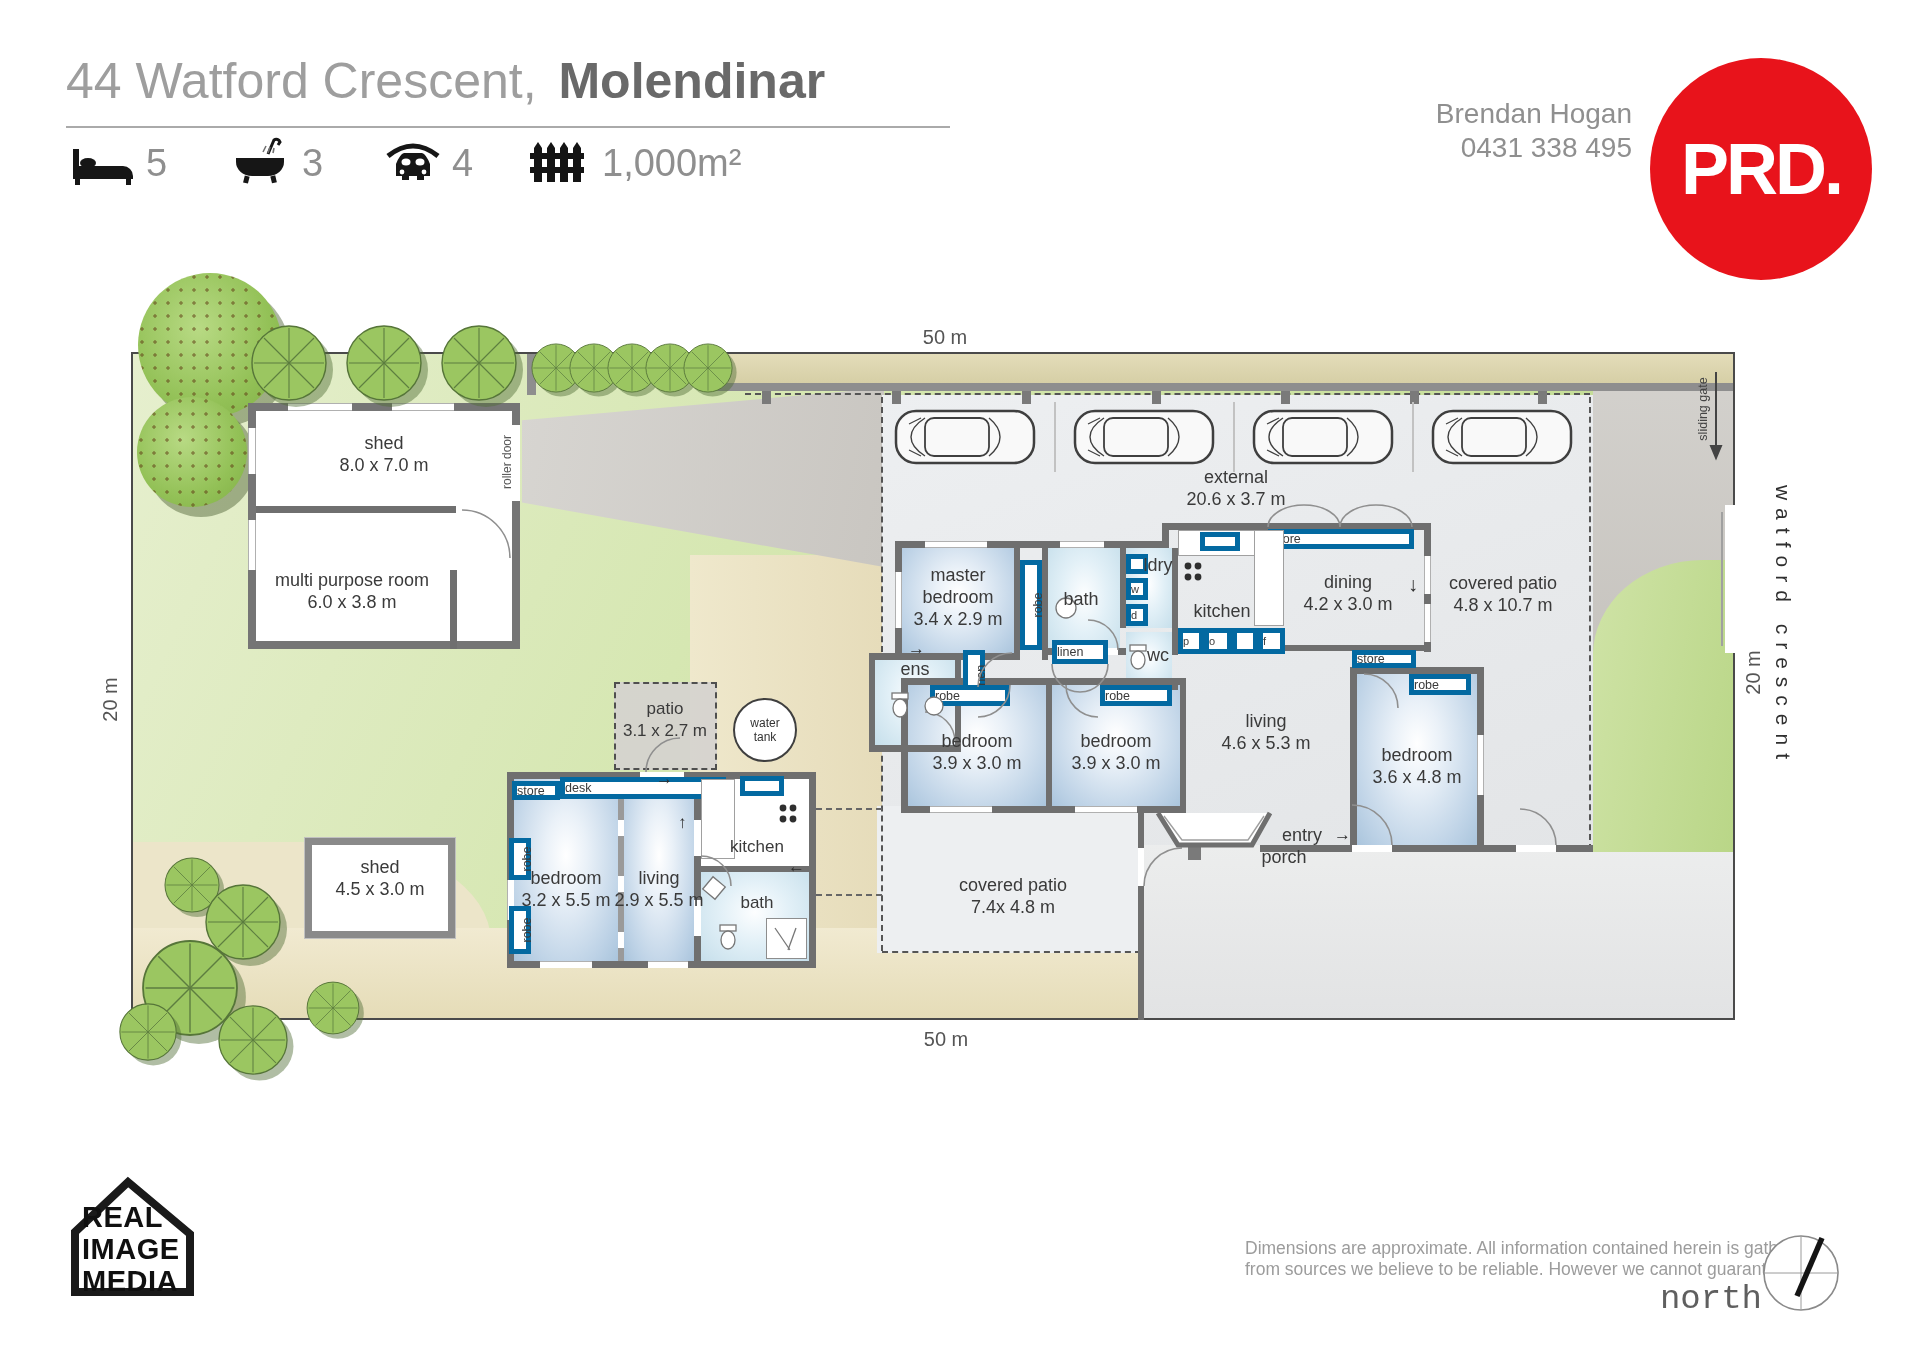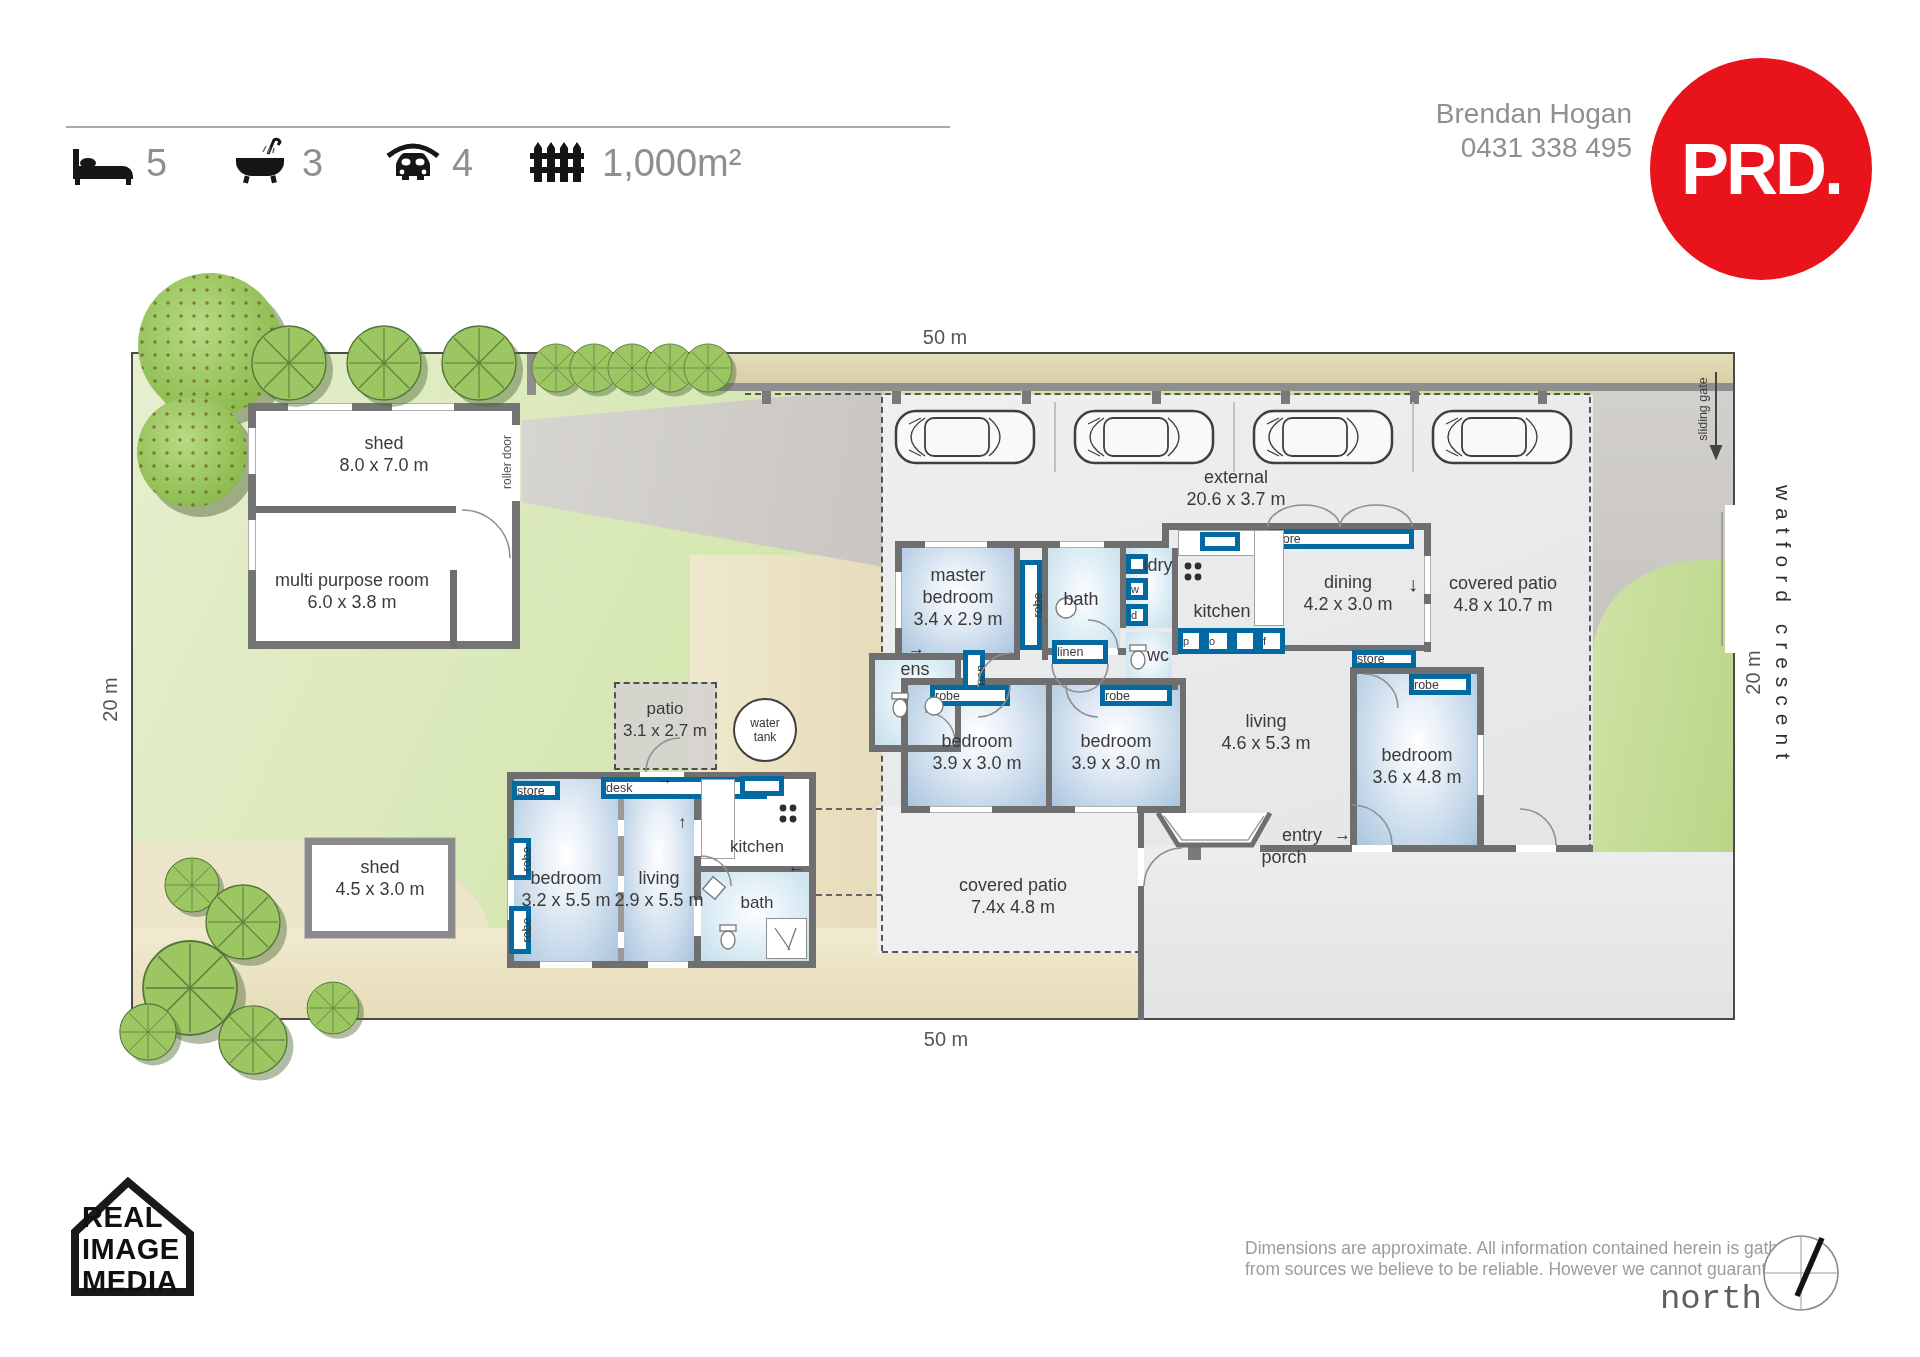--- a/index.html
+++ b/index.html
@@ -29,20 +29,24 @@
   .sub-val{color:#6f6f6f;font-weight:bold;}
   .sub-pipe{color:#b8b8b8;padding:0 11px;}
   .disc{position:absolute;font-size:17.5px;color:#9c9c9c;white-space:nowrap;}
   .logoline{position:absolute;font-weight:bold;font-size:29px;letter-spacing:.5px;color:#101010;}
 </style>
 </head>
 <body>
 
 <div id="canvas">
 
+  <div class="abs" style="left:66px;top:52px;font-size:50px;white-space:nowrap;">
+    <span style="color:#9e9e9e;">44 Watford Crescent,</span>
+    <span style="color:#696969;font-weight:bold;margin-left:8px;">Molendinar</span>
+  </div>
   <div class="abs" style="left:66px;top:126px;width:884px;height:2px;background:#aaaaaa;"></div>
 
   <svg class="abs" style="left:70px;top:146px;" width="66" height="40" viewBox="0 0 66 40">
     <rect x="3" y="3" width="6" height="30" fill="#161616"></rect>
     <ellipse cx="18" cy="17" rx="8" ry="5" fill="#161616"></ellipse>
     <path d="M9 20 h44 a10 10 0 0 1 10 10 v3 h-54 z" fill="#161616"></path>
     <rect x="5" y="31" width="5" height="8" fill="#161616"></rect>
     <rect x="56" y="31" width="5" height="8" fill="#161616"></rect>
   </svg>
   <div class="statnum" style="left:146px;top:142px;">5</div>
@@ -150,21 +154,21 @@
   <div class="abs" style="left:618px;top:836px;width:6px;height:40px;background:#9a9a9a;"></div>
   <div class="abs" style="left:618px;top:892px;width:6px;height:40px;background:#9a9a9a;"></div>
   <div class="abs" style="left:618px;top:948px;width:6px;height:13px;background:#9a9a9a;"></div>
   <div class="win" style="left:540px;top:961px;width:52px;height:7px;border-top:1px solid #b0b0b0;box-sizing:border-box;"></div>
   <div class="win" style="left:648px;top:961px;width:40px;height:7px;border-top:1px solid #b0b0b0;box-sizing:border-box;"></div>
   <div class="win" style="left:507px;top:880px;width:7px;height:40px;border-left:1px solid #b0b0b0;box-sizing:border-box;"></div>
   <div class="win" style="left:640px;top:772px;width:44px;height:7px;"></div>
   <div class="sm" style="left:512px;top:781px;width:48px;height:19px;">
       <span>store</span>
     </div>
-  <div class="sm" style="left:560px;top:777px;width:166px;height:22px;margin-left:41px;">
+  <div class="sm" style="left:560px;top:777px;width:166px;height:22px;">
       <span>desk</span>
     </div>
   <div class="sm smv" style="left:509px;top:838px;width:22px;height:42px;">
       <span>robe</span>
     </div>
   <div class="sm smv" style="left:509px;top:906px;width:22px;height:48px;">
       <span>robe</span>
     </div>
 
   <div class="abs" style="left:614px;top:682px;width:103px;height:88px;background:rgba(213,211,207,.92);border:2px dashed #4f4f4f;box-sizing:border-box;"></div>

